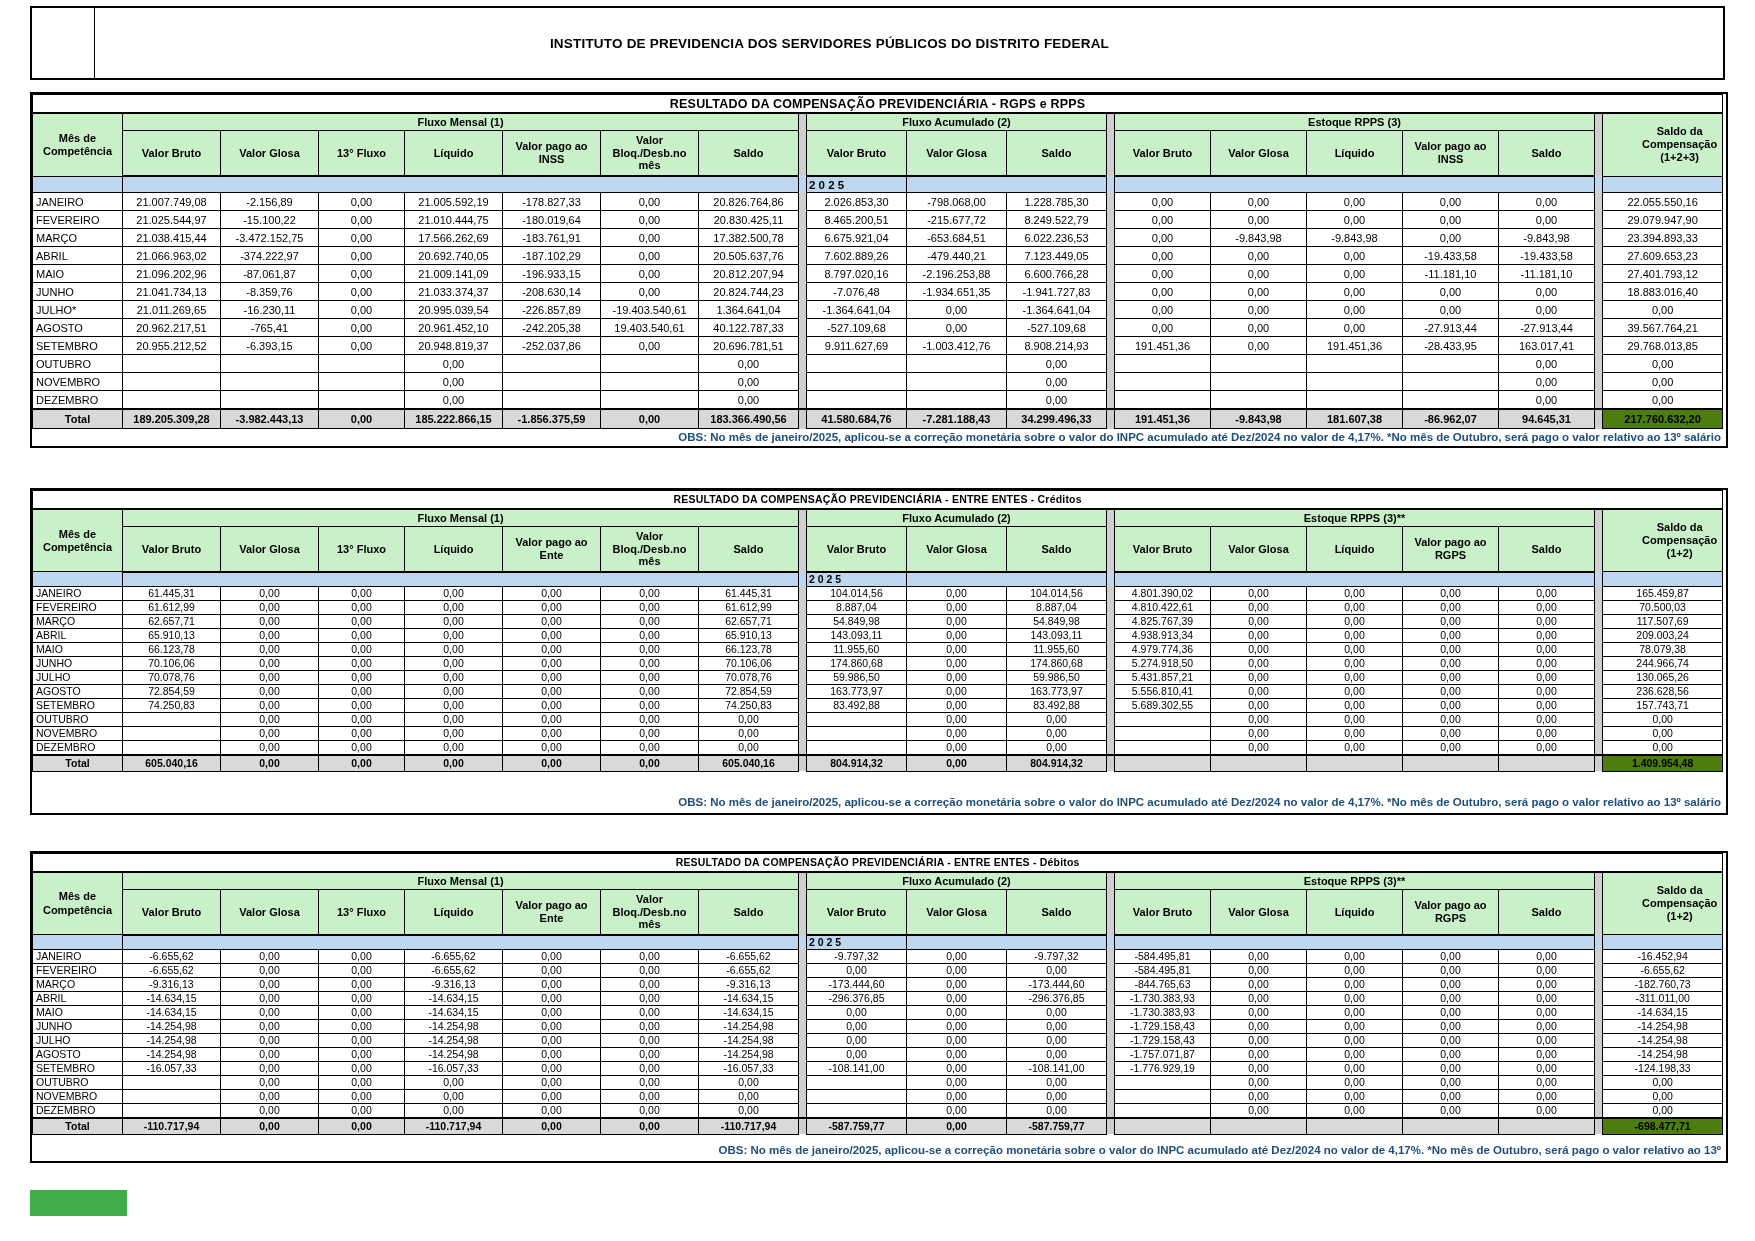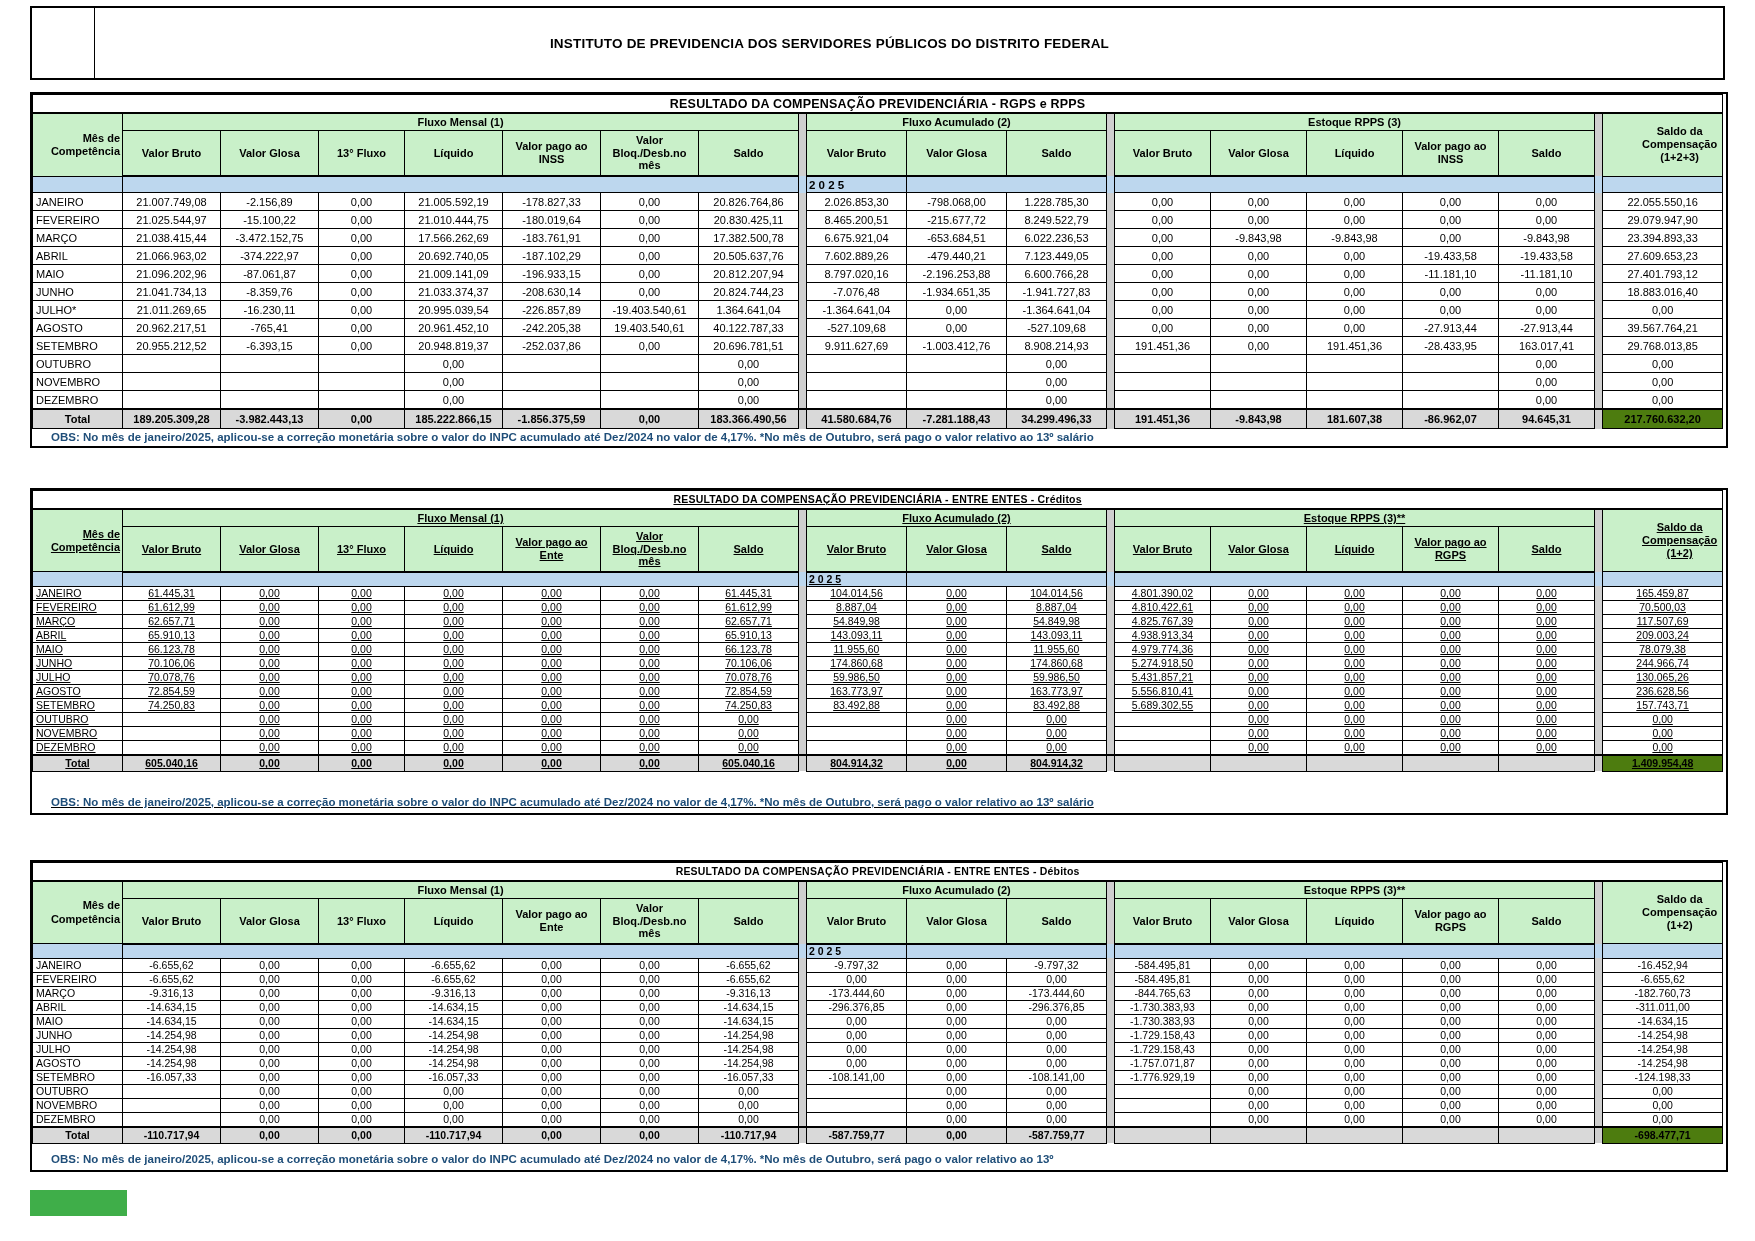--- a/index.html
+++ b/index.html
@@ -17,52 +17,52 @@
   .hdr-a{width:62px;align-self:stretch;border-right:1px solid #000;}
   .logo{margin-left:55px;line-height:0;}
   .org-title{
     position:absolute;left:230px;right:326px;text-align:center;
     font-weight:bold;font-size:13.5px;letter-spacing:.2px;
   }
 
   
   .wrap{border:2px solid #000;width:1694px;background:#fff;}
   .wrap{margin-bottom:40px;}
-  #tables .wrap:nth-of-type(2){margin-bottom:45px;text-decoration:underline;}
+  #tables .wrap:nth-of-type(2){margin-bottom:36px;}
   table{border-collapse:collapse;table-layout:fixed;width:1690px;}
   td,th{
     border:1px solid #000;font-size:11px;padding:0 2px;height:17px;
     overflow:hidden;white-space:nowrap;vertical-align:middle;
   }
   th{background:var(--header-green,#c9f0c9);font-weight:bold;text-align:center;}
   .title-row td{
     font-size:12.5px;font-weight:bold;text-align:center;background:#fff;
     height:17px;border-bottom:2px solid #000;letter-spacing:.2px;
   }
   .grp th{height:16px;}
   .colhdr th{height:44px;white-space:normal;line-height:1.15;border-bottom:2px solid #000;}
-  .mh{white-space:normal;line-height:1.2;text-align:right;}
+  .mh{white-space:normal;line-height:1.2;}
   .sch{white-space:normal;line-height:1.2;padding-left:36px;}
   td.gap{
     background:var(--divider-gray,#cfcfcf);
     border-top:none;border-bottom:none;padding:0;
   }
   .year-row td{
     background:var(--year-blue,#bdd7ee);height:15px;font-weight:bold;
     text-align:left;font-size:11.5px;
   }
   td.num{text-align:center;}
   td.month{text-align:left;padding-left:3px;}
   .total .num,.total .tl{background:var(--total-gray,#d9d9d9);font-weight:bold;}
   .total td{border-top:2px solid #000;height:18px;}
   .total .tl{text-align:center;}
   .total td.sc{background:#4d7c0f;}
   .obs{
     color:var(--obs-blue,#1f4e79);font-weight:bold;font-size:11.5px;
-    padding:1px 19px;line-height:1.3;
+    padding:1px 5px;line-height:1.3;text-align:right;
   }
   .obs-gap-lg{margin-top:22px;}
   .obs-gap-sm{margin-top:7px;}
   .obs-last{padding-bottom:3px;}
 
   
   .dense td{height:13px;font-size:10.5px;}
   .dense .colhdr th{height:44px;}
   .dense .grp th{height:16px;}
   .dense .title-row td{height:17px;}

